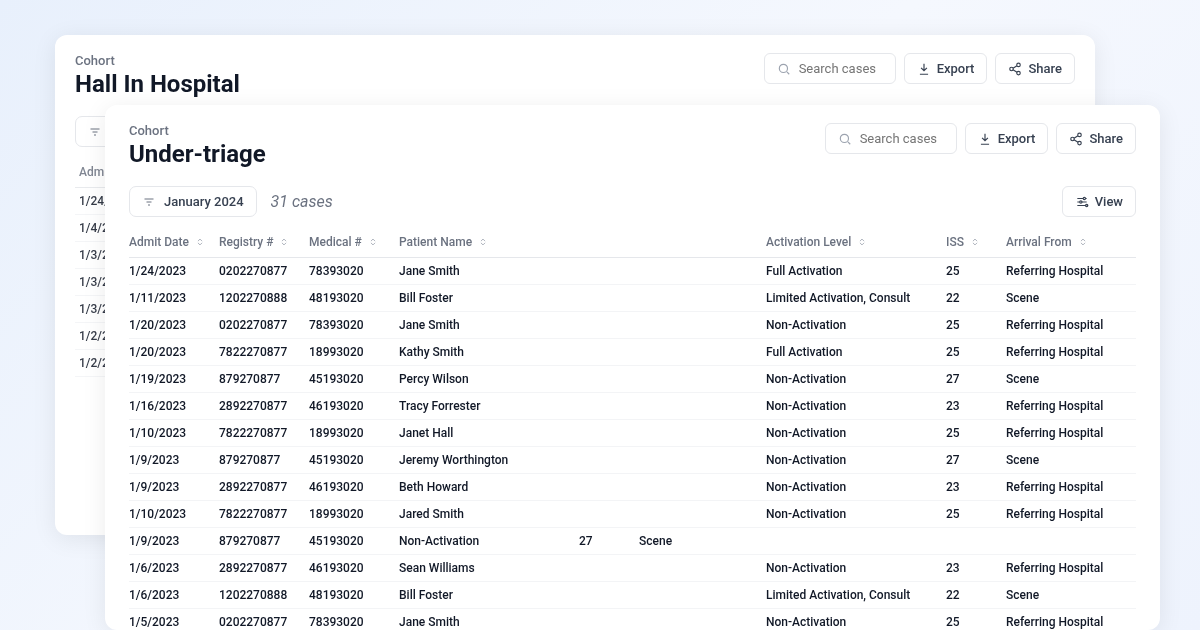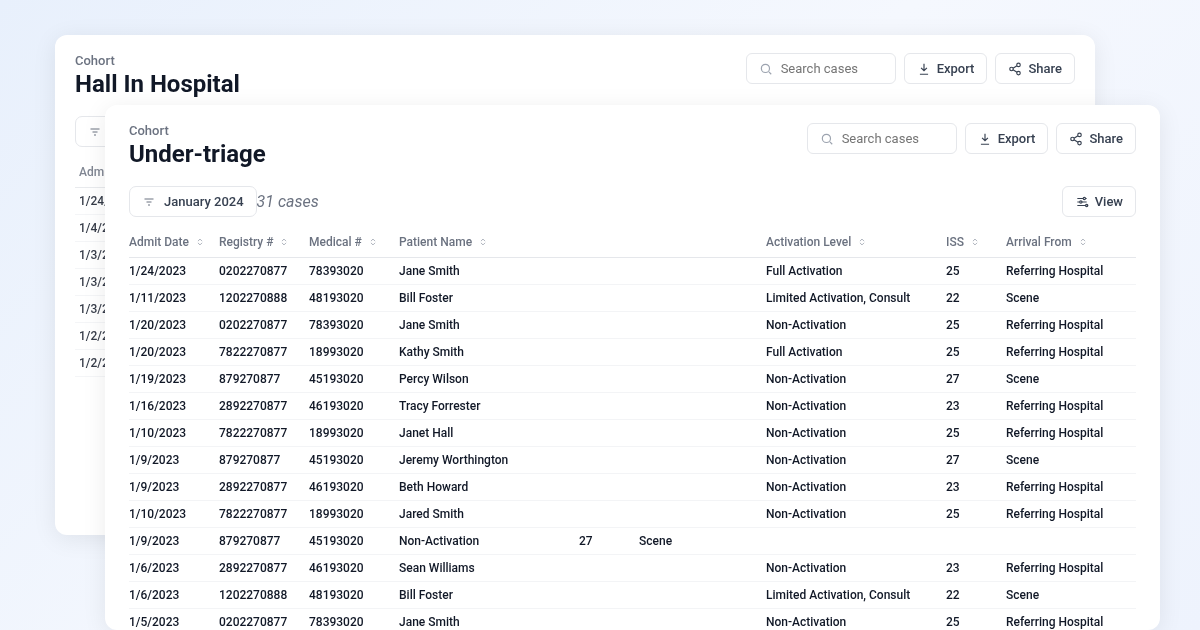--- a/index.html
+++ b/index.html
@@ -5,25 +5,25 @@
 *{margin:0;padding:0;box-sizing:border-box;font-family:-apple-system,BlinkMacSystemFont,'Segoe UI',Roboto,sans-serif;}
 body{background:linear-gradient(135deg,#e8f0fc 0%,#f5f8fe 50%,#eef3fd 100%);width:1200px;height:630px;overflow:hidden;position:relative;}
 .panel{background:#fff;border-radius:12px;box-shadow:0 4px 24px rgba(0,0,0,0.08);position:absolute;}
 .panel-back{top:35px;left:55px;width:1040px;height:500px;padding:18px 20px;}
 .panel-front{top:105px;left:105px;width:1055px;height:525px;padding:18px 24px;}
 .header{display:flex;justify-content:space-between;align-items:flex-start;margin-bottom:18px;}
 .header-left{display:flex;flex-direction:column;}
 .cohort-label{font-size:13px;color:#6b7280;font-weight:500;}
 .title{font-size:24px;color:#111827;font-weight:700;margin-top:2px;}
 .header-right{display:flex;gap:8px;align-items:center;}
-.search-box{display:flex;align-items:center;gap:8px;background:#fff;border:1px solid #e5e7eb;border-radius:6px;padding:7px 12px;width:150px;}
+.search-box{display:flex;align-items:center;gap:8px;background:#fff;border:1px solid #e5e7eb;border-radius:6px;padding:7px 12px;width:132px;}
 .search-box input{border:none;outline:none;font-size:13px;color:#9ca3af;width:100%;}
 .btn{display:flex;align-items:center;gap:6px;background:#fff;border:1px solid #e5e7eb;border-radius:6px;padding:7px 12px;font-size:13px;color:#374151;font-weight:500;cursor:pointer;}
 .toolbar{display:flex;justify-content:space-between;align-items:center;margin-bottom:10px;}
-.toolbar-left{display:flex;align-items:center;}
+.toolbar-left{display:flex;align-items:center;gap:14px;}
 .filter-pill{display:flex;align-items:center;gap:8px;background:#fff;border:1px solid #e5e7eb;border-radius:7px;padding:7px 12px;font-size:13px;color:#374151;font-weight:500;}
 .cases-count{font-size:16px;color:#6b7280;font-style:italic;}
 .table{width:100%;}
 .th-row{display:flex;border-bottom:1px solid #e5e7eb;padding:8px 0;}
 .th{font-size:12px;color:#6b7280;font-weight:500;display:flex;align-items:center;gap:4px;}
 .tr{display:flex;border-bottom:1px solid #f3f4f6;padding:6px 0;}
 .td{font-size:12px;color:#111827;font-weight:500;}
 .col-date{width:90px;}
 .col-reg{width:90px;}
 .col-med{width:90px;}

